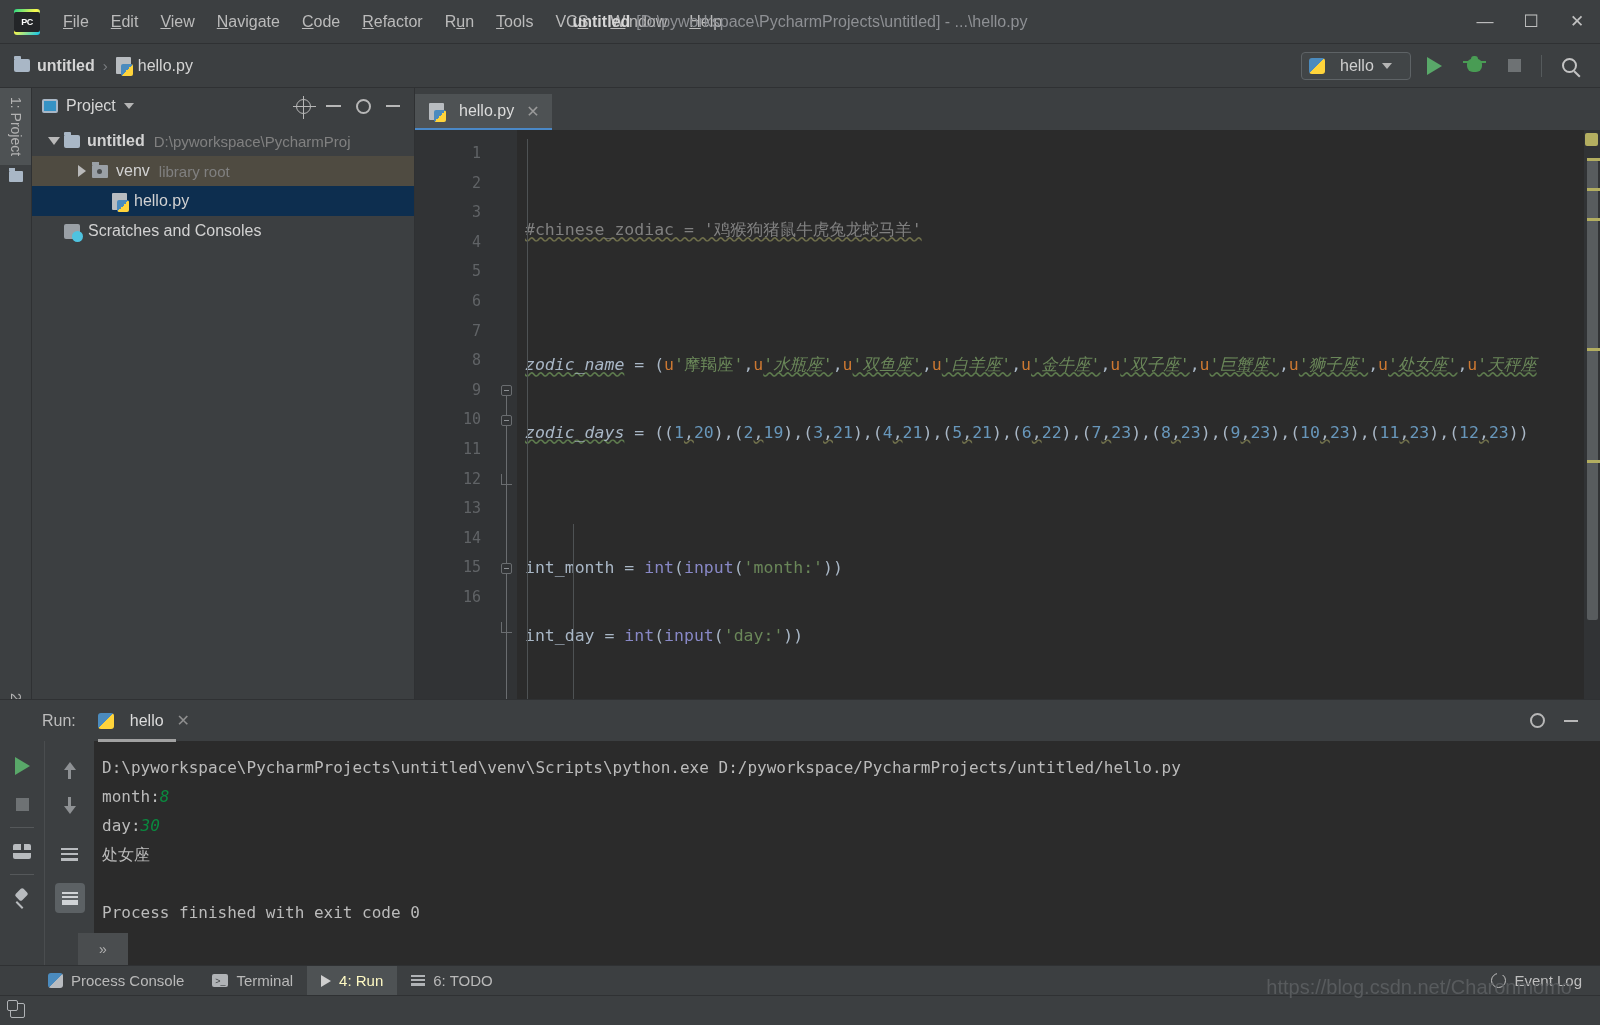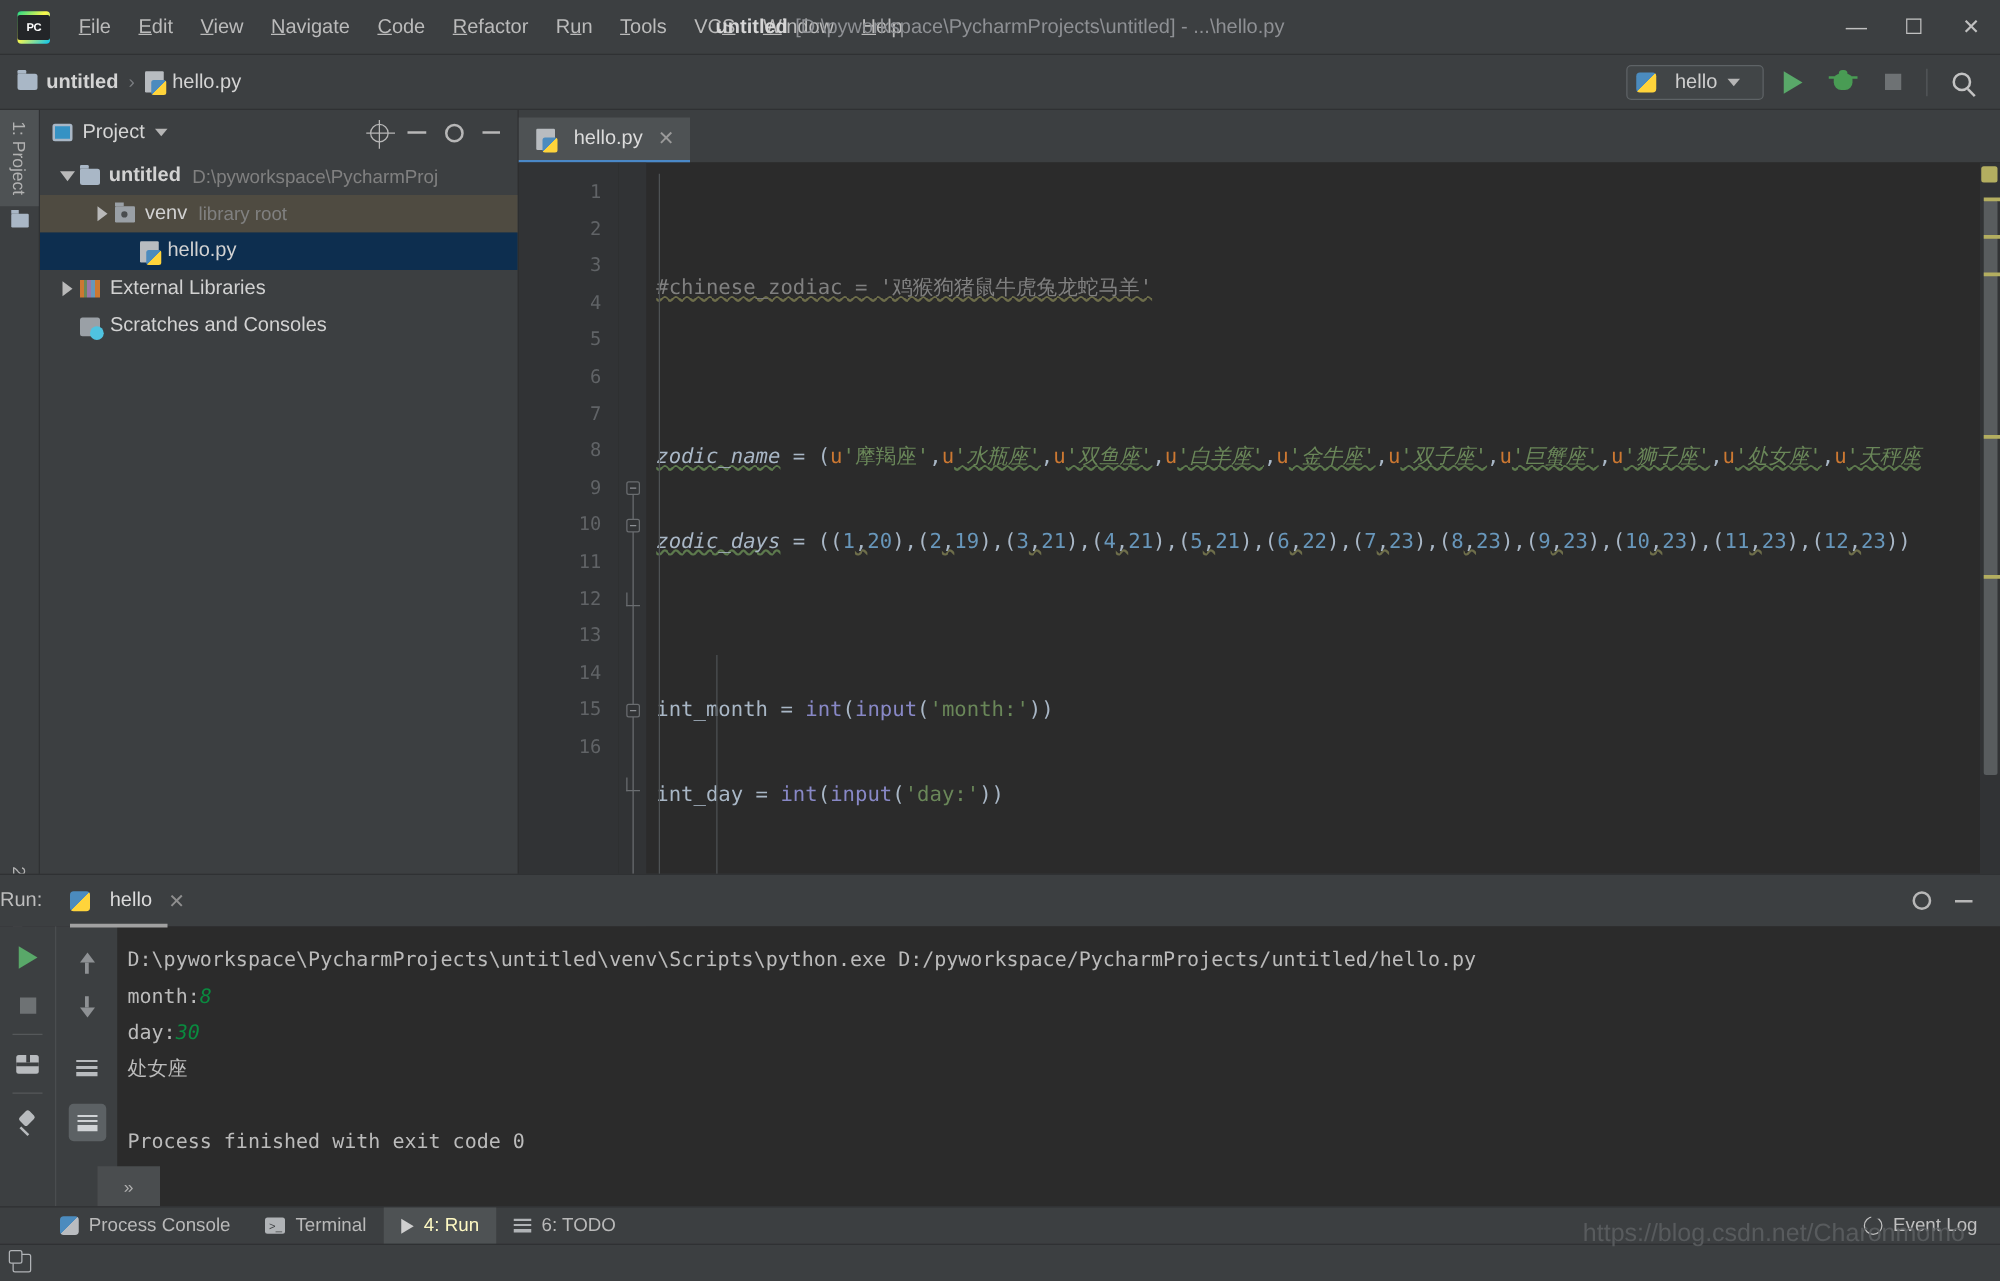--- a/index.html
+++ b/index.html
@@ -194,21 +194,21 @@
   .err-box { position:absolute; right:2px; top:3px; width:13px; height:13px; background:#b3ae60; border-radius:2px;}
   .breadcrumbs {
     height:36px; background:#3c3f41; display:flex; align-items:center;
     padding-left:88px; font-size:16px; color:#a8a8a8; gap:10px; flex:none;
   }
   .breadcrumbs .bsep { color:#808080; }
   .bottom { position:absolute; left:0; right:0; bottom:60px; top:auto; }
   .run-wrap { display:flex; flex-direction:column; height:100%; }
   .run-head {
     height:42px; background:#3c3f41; display:flex; align-items:center;
-    border-top:1px solid #2f3133; position:relative;
+    padding-left:42px; border-top:1px solid #2f3133; position:relative;
   }
   .run-label { font-size:16px; color:#bdbdbd; margin-right:22px;}
   .run-tab { display:flex; align-items:center; gap:9px; font-size:16px; color:#dcdcdc; position:relative; height:42px;}
   .run-tab .x { color:#8f8f8f; margin-left:4px; }
   .run-tab:after{content:"";position:absolute;left:0;right:14px;bottom:0;height:3px;background:#a1a1a1;}
   .run-head-right { margin-left:auto; display:flex; align-items:center; gap:8px; padding-right:16px;}
   .console-row { flex:1; display:flex; background:#2b2b2b; }
   .console-tools { width:44px; background:#3c3f41; display:flex; flex-direction:column; align-items:center; padding-top:10px; gap:8px; flex:none;}
   .console-tools2 { width:50px; background:#3c3f41; display:flex; flex-direction:column; align-items:center; padding-top:10px; gap:14px; flex:none; border-left:1px solid #4a4d4f;}
   .ct { width:30px;height:30px;display:flex;align-items:center;justify-content:center;border-radius:4px;}
@@ -380,27 +380,20 @@
               <span class="tri-r"></span>
             </span>
           <span class="ico-venvf"></span>
           <span class="tname">venv</span>
           <span class="tsub">library root</span>
         </div>
         <div class="trow sel-file" style="padding-left:80px">
           <span class="ico-pyfile"></span>
           <span class="tname">hello.py</span>
         </div>
-        <div class="trow">
-          <span class="tw">
-              <span class="tri-r"></span>
-            </span>
-          <span class="ico-lib"></span>
-          <span class="tname">External Libraries</span>
-        </div>
         <div class="trow" style="padding-left:32px">
           <span class="ico-scratch"></span>
           <span class="tname">Scratches and Consoles</span>
         </div>
       </div>
 
       <div class="pp-scroll">
         <div class="thumb"></div>
       </div>
     </div>

